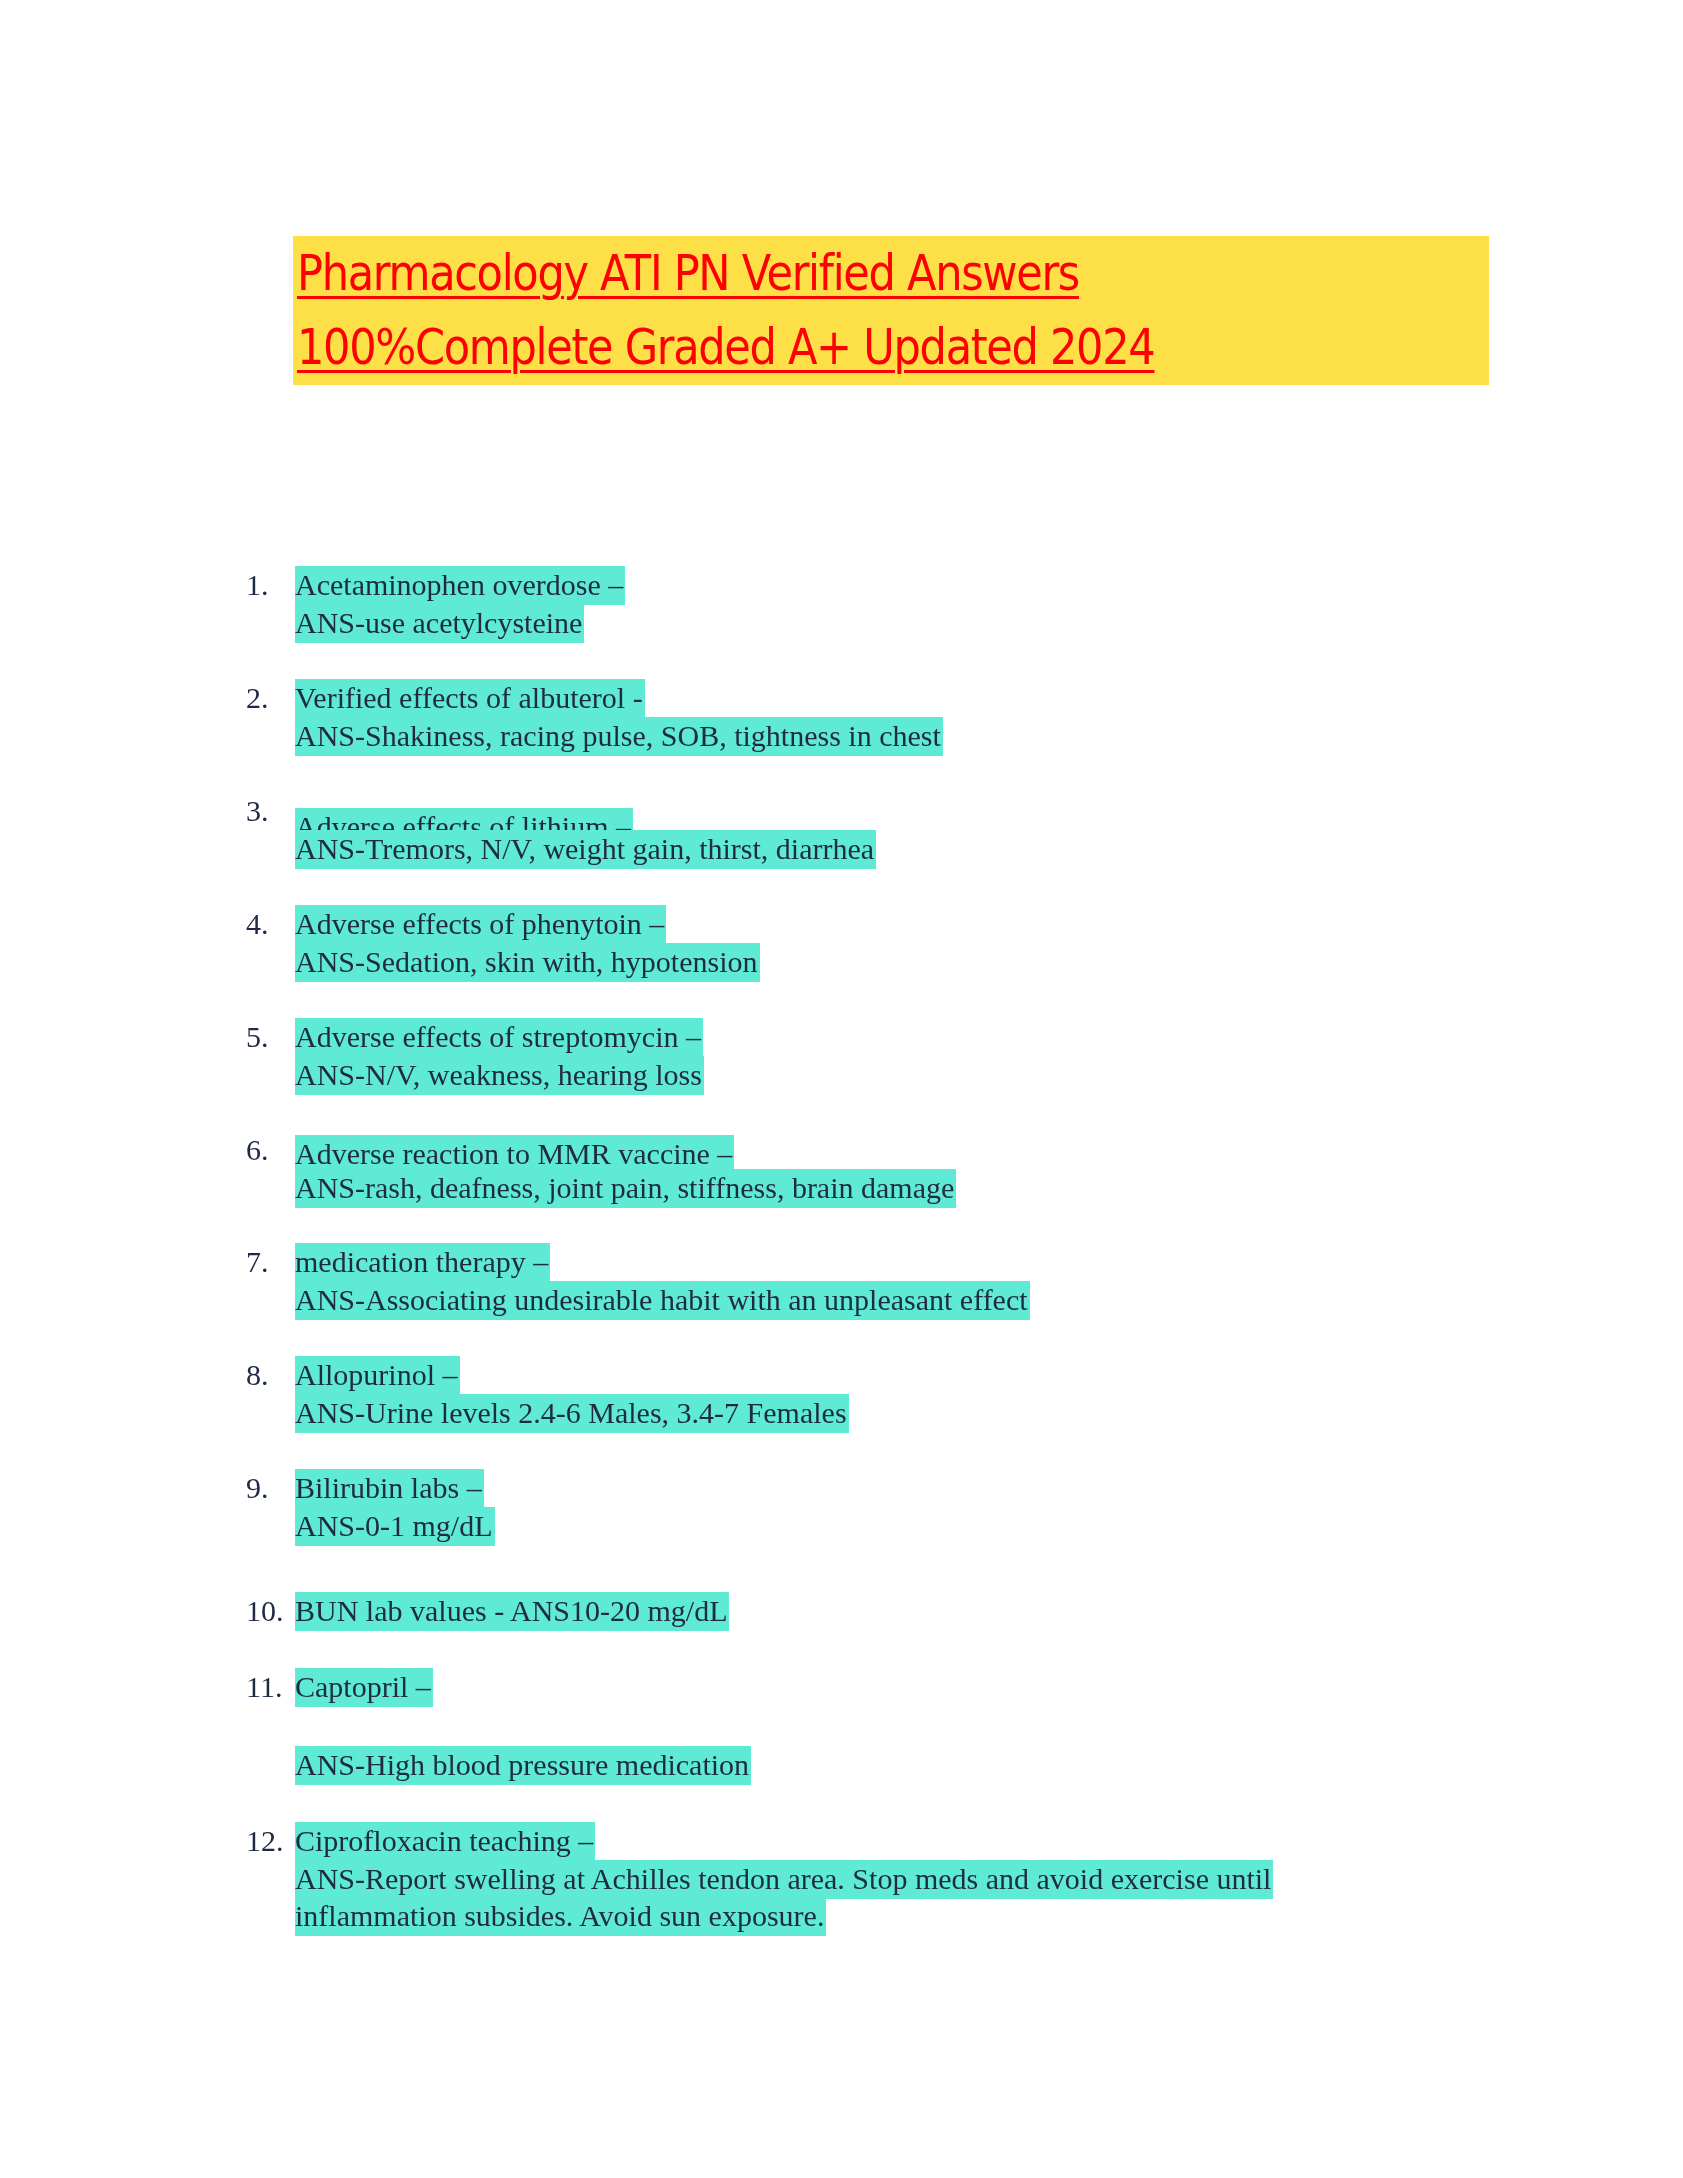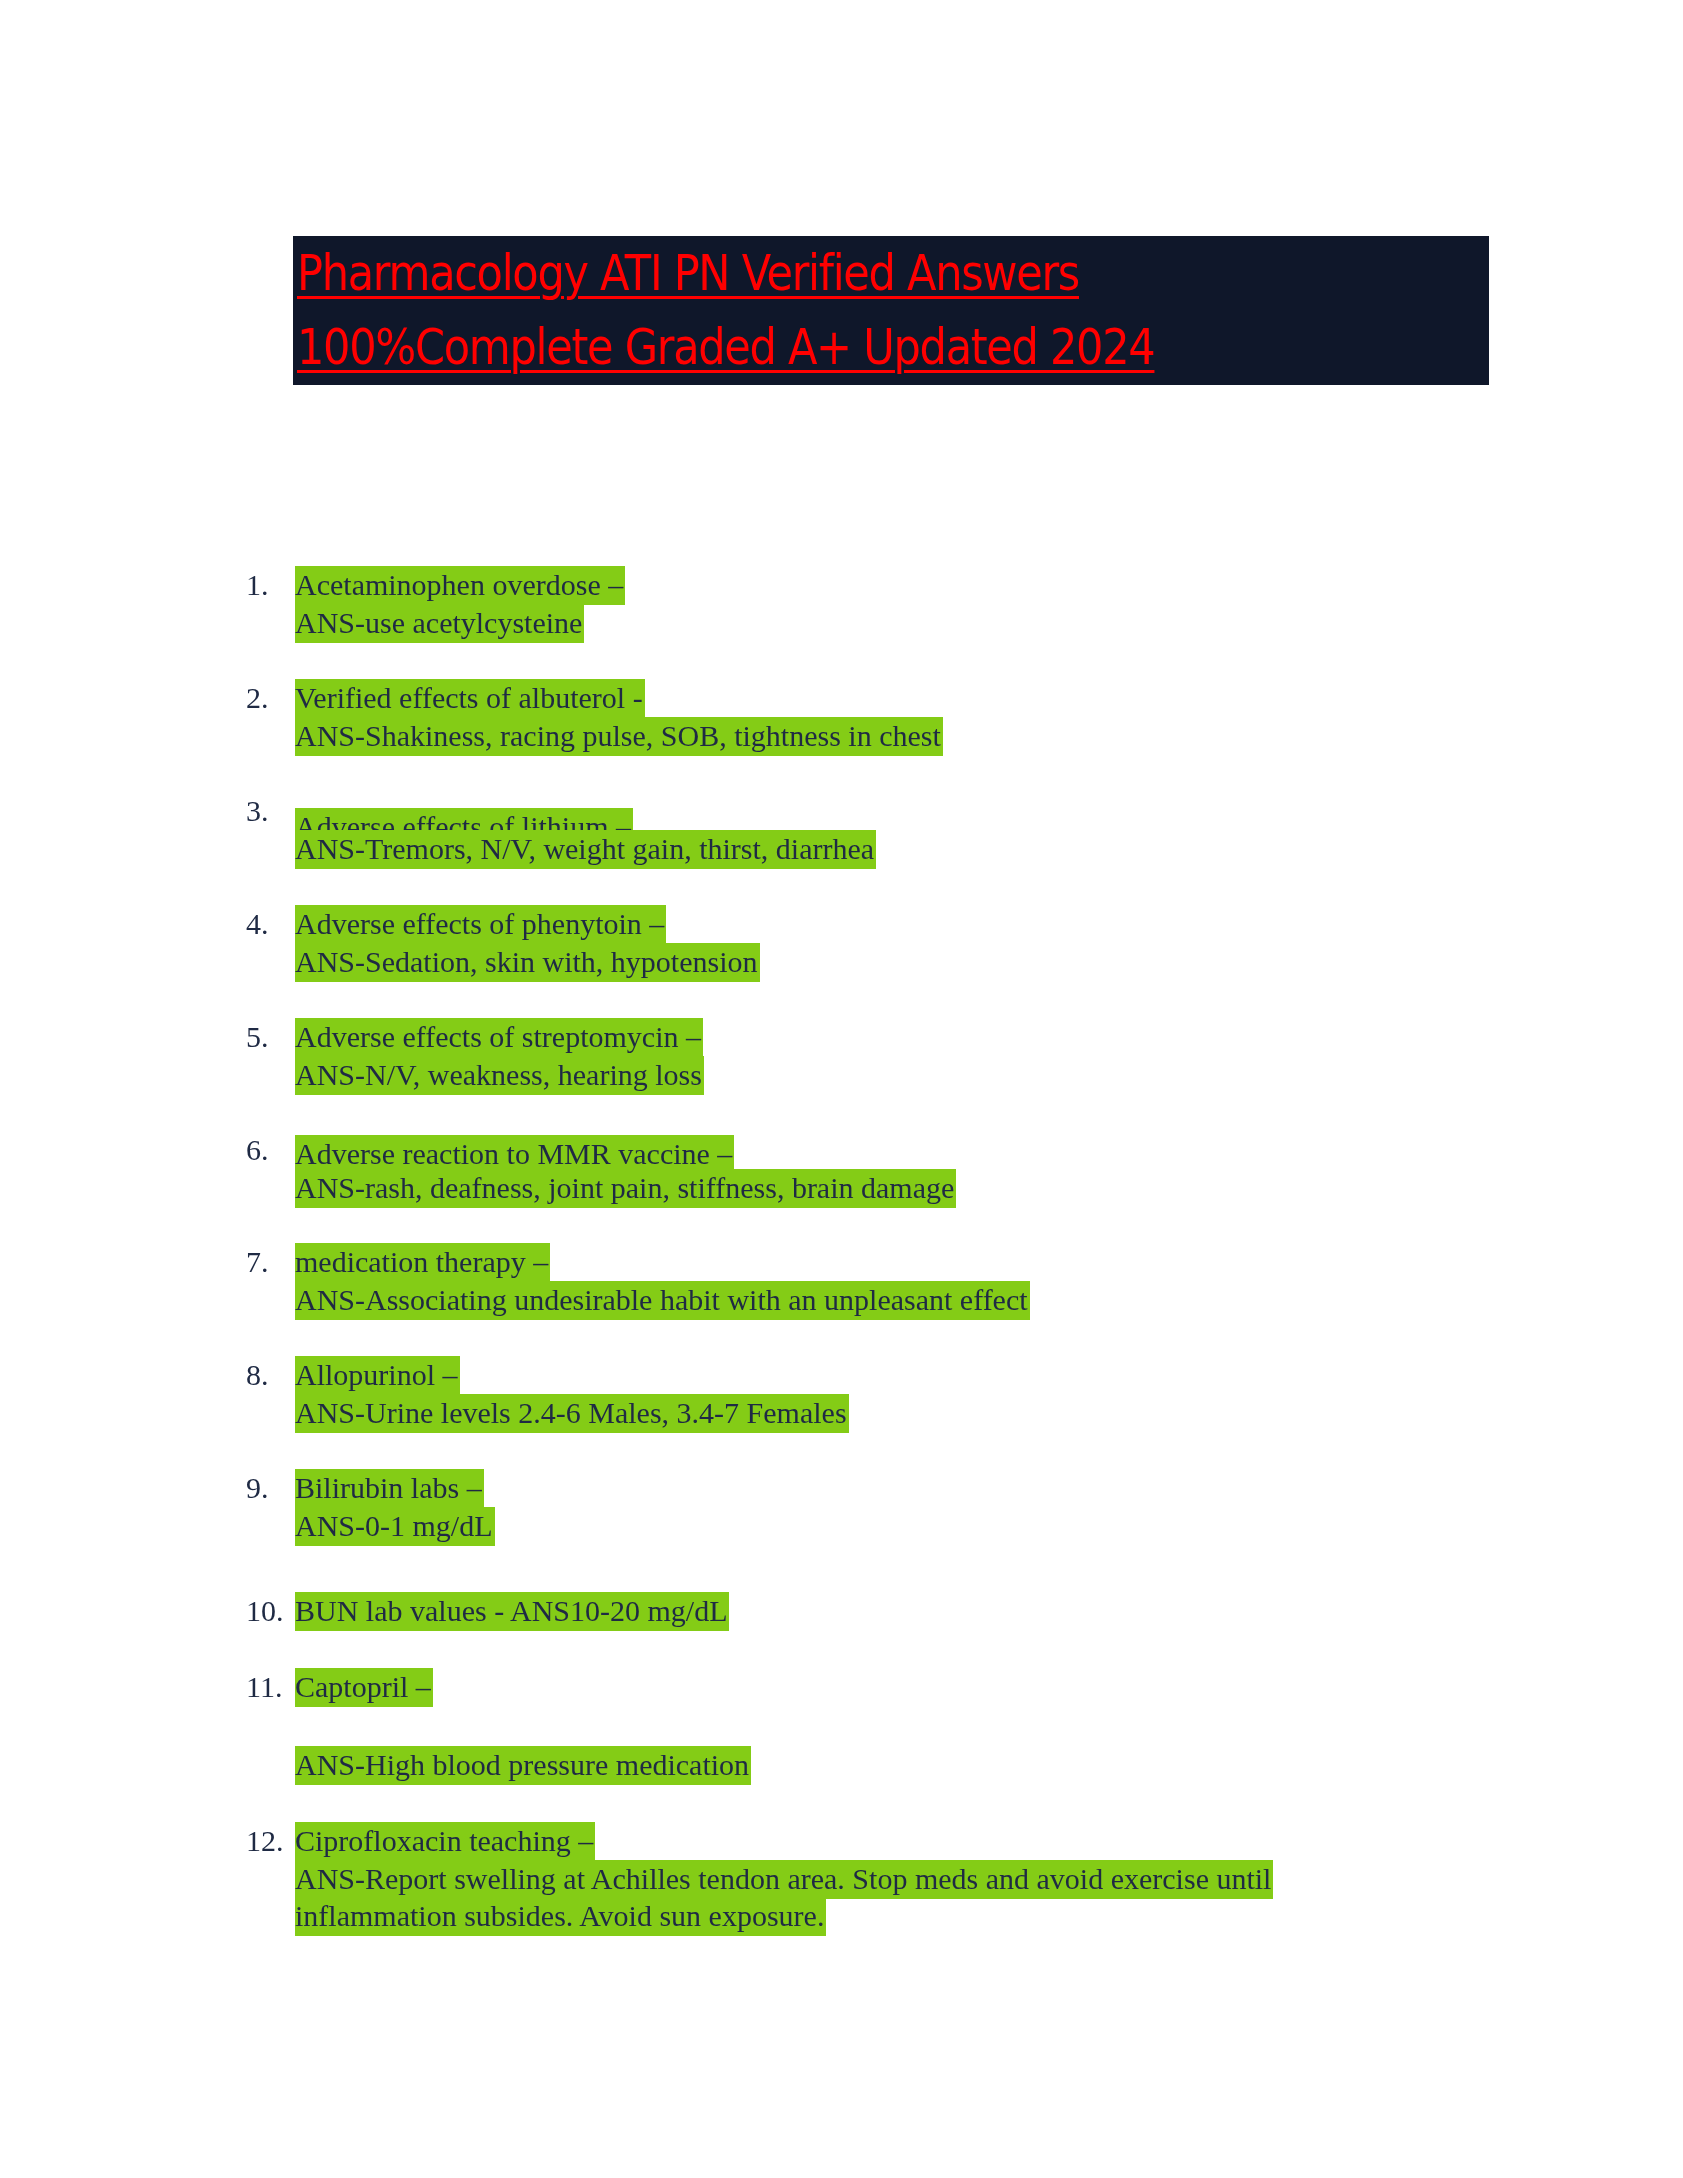--- a/index.html
+++ b/index.html
@@ -1,41 +1,41 @@
 <!DOCTYPE html>
 <html><head>
 <meta charset="utf-8">
 <style>
   html, body { margin: 0; padding: 0; background: #ffffff; }
   body { width: 1683px; height: 2178px; position: relative; overflow: hidden; }
   .page { position: absolute; left: 0; top: 0; width: 1683px; height: 2178px; background: #ffffff; }
   .title-box {
     position: absolute; left: 293px; top: 236px; width: 1196px; height: 149px;
-    background: #0f172a;
+    background: #fde047;
   }
   .title-line {
     position: absolute; left: 4px;
     font-family: "DejaVu Sans", sans-serif;
     font-size: 49px; line-height: 59px; color: #ff0000;
     text-decoration: underline; text-decoration-thickness: 3px; text-underline-offset: 6px;
     white-space: nowrap; letter-spacing: -1.5px;
     transform: scaleX(0.88); transform-origin: left center;
   }
   .title-line.l1 { top: 8px; }
   .title-line.l2 { top: 82px; }
   .qa {
     position: absolute; left: 0; width: 1683px;
     font-family: "Liberation Serif", serif; font-size: 30px; color: #1f2a44;
   }
   .qa .num {
     position: absolute; left: 246px; width: 50px; line-height: 38px; white-space: nowrap;
   }
   .qa .line {
     position: absolute; left: 295px; line-height: 38px; height: 39px;
-    background: #84cc16; white-space: nowrap; padding-right: 2px;
+    background: #5eead4; white-space: nowrap; padding-right: 2px;
   }
 </style>
 </head>
 <body>
 
 <div class="page">
 
   <div class="title-box">
     <div class="title-line l1">Pharmacology ATI PN Verified Answers</div>
     <div class="title-line l2">100%Complete Graded A+ Updated 2024</div>

